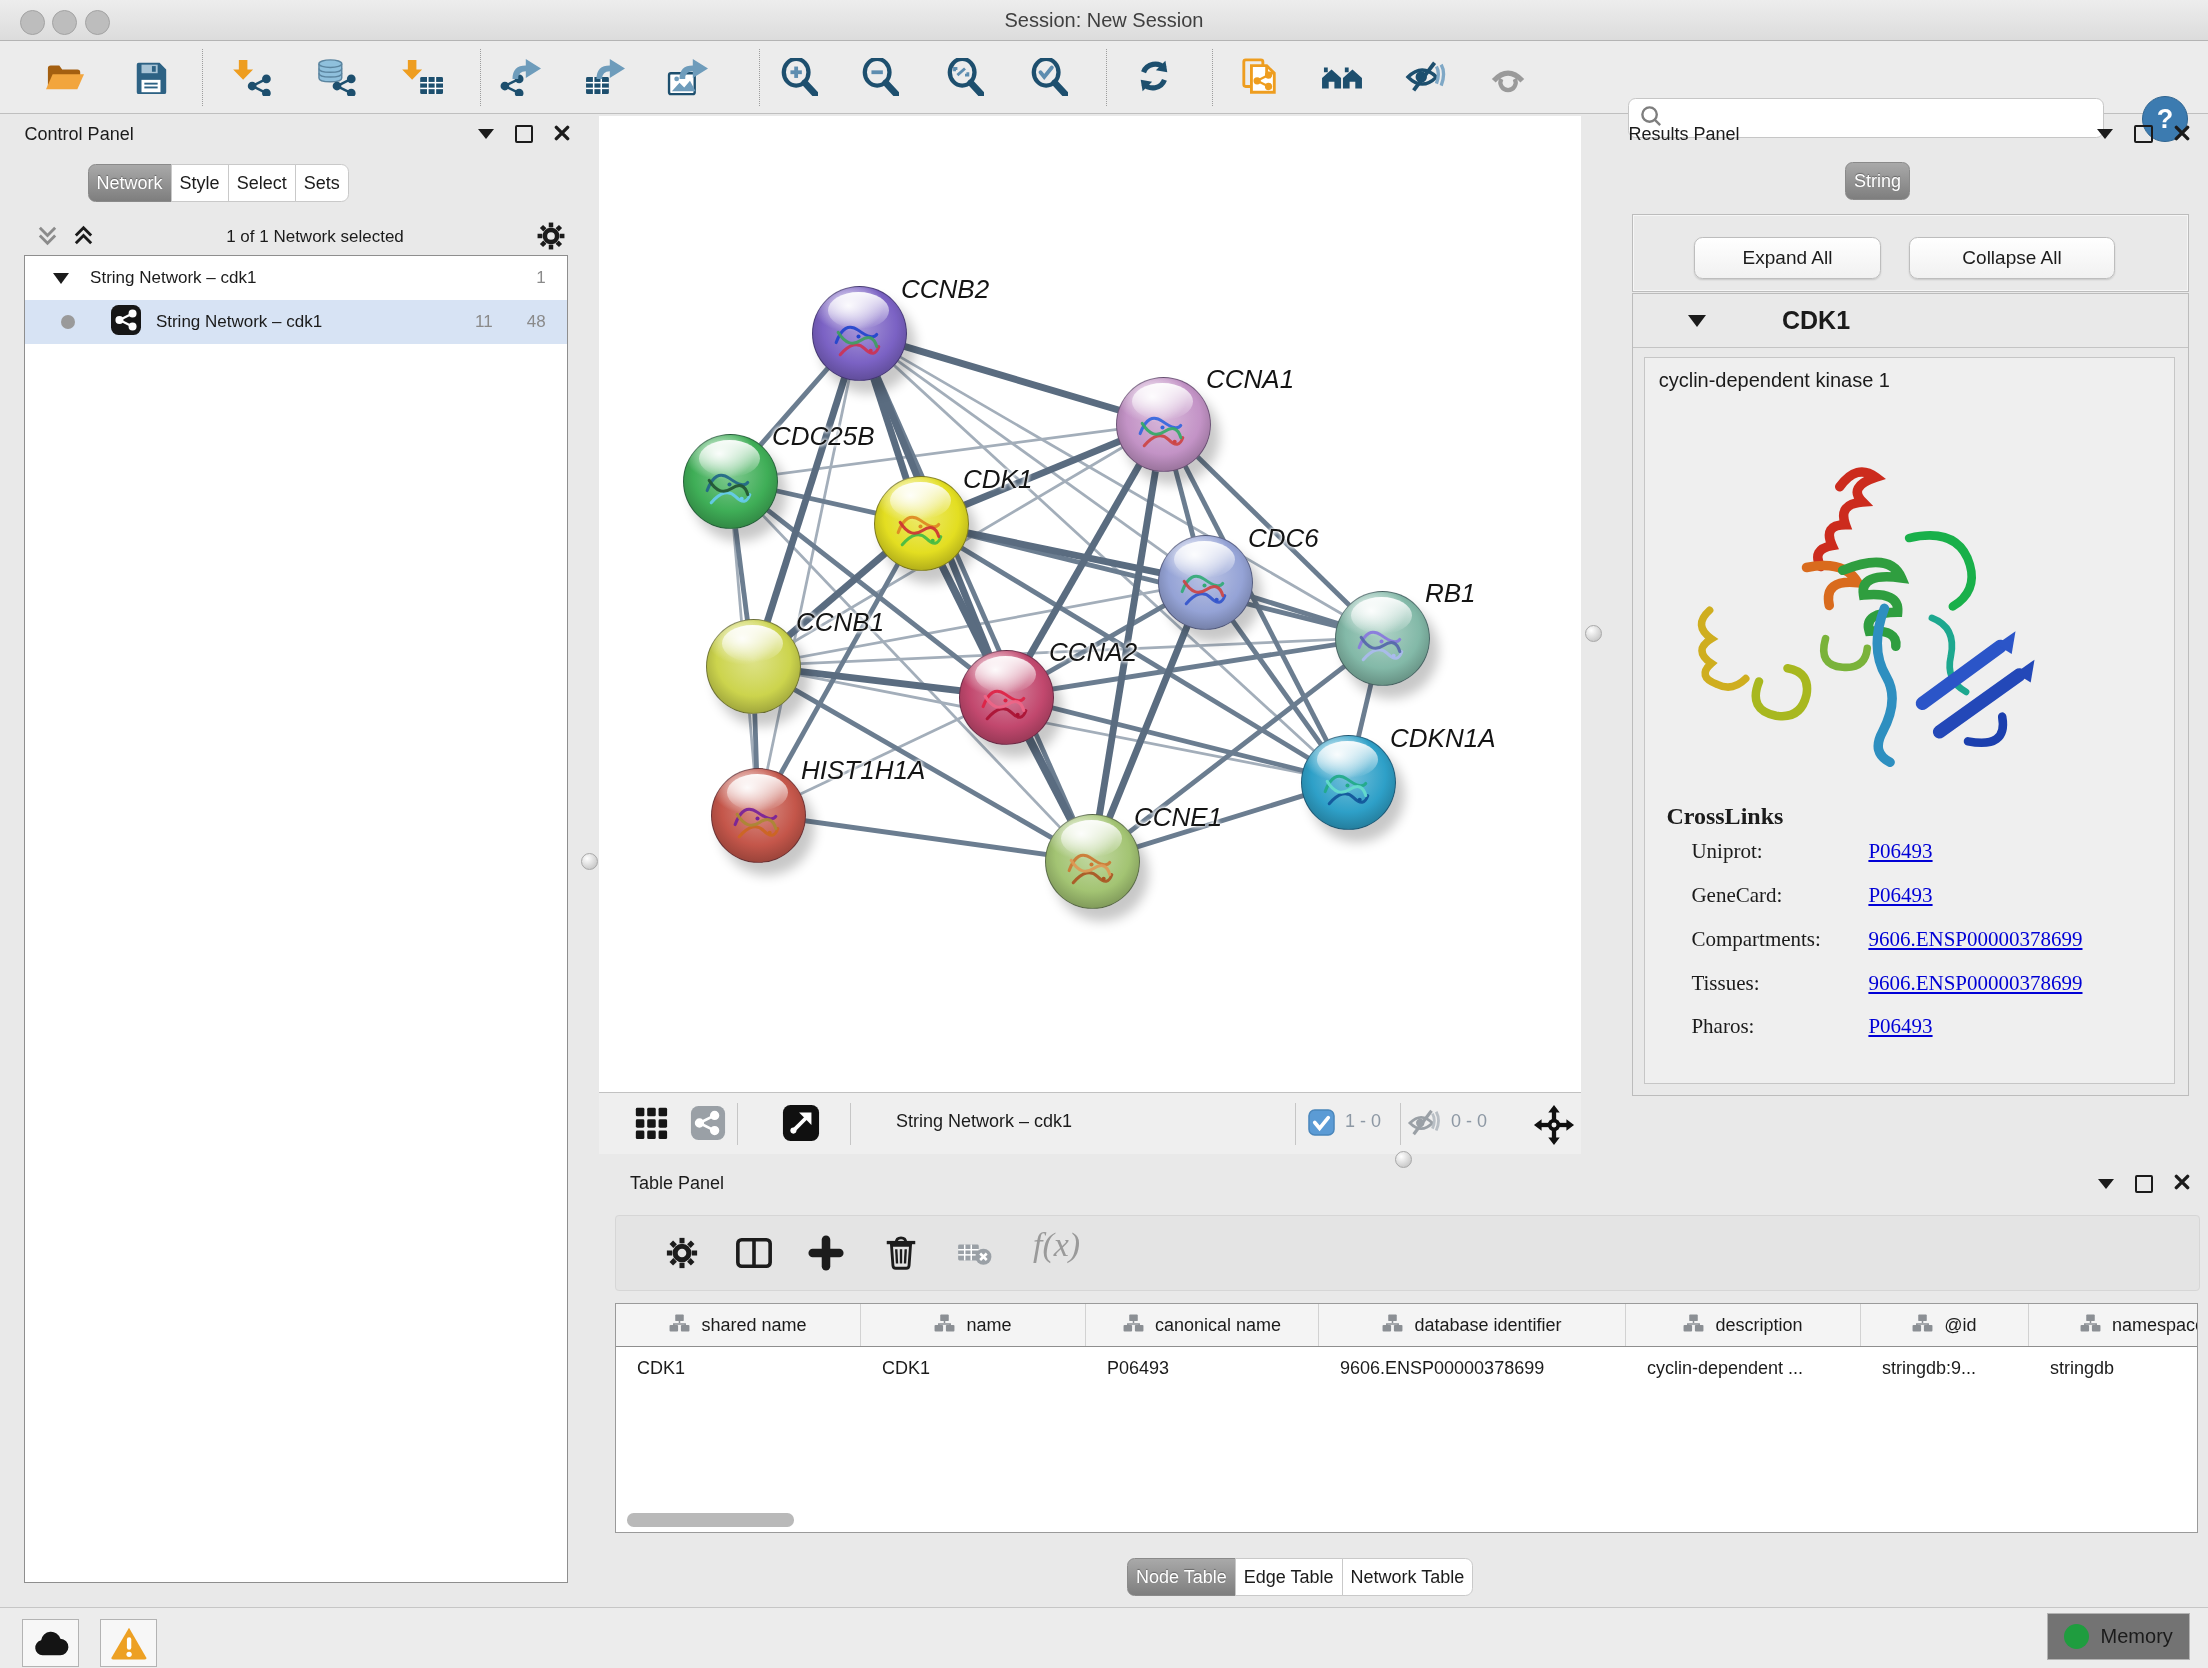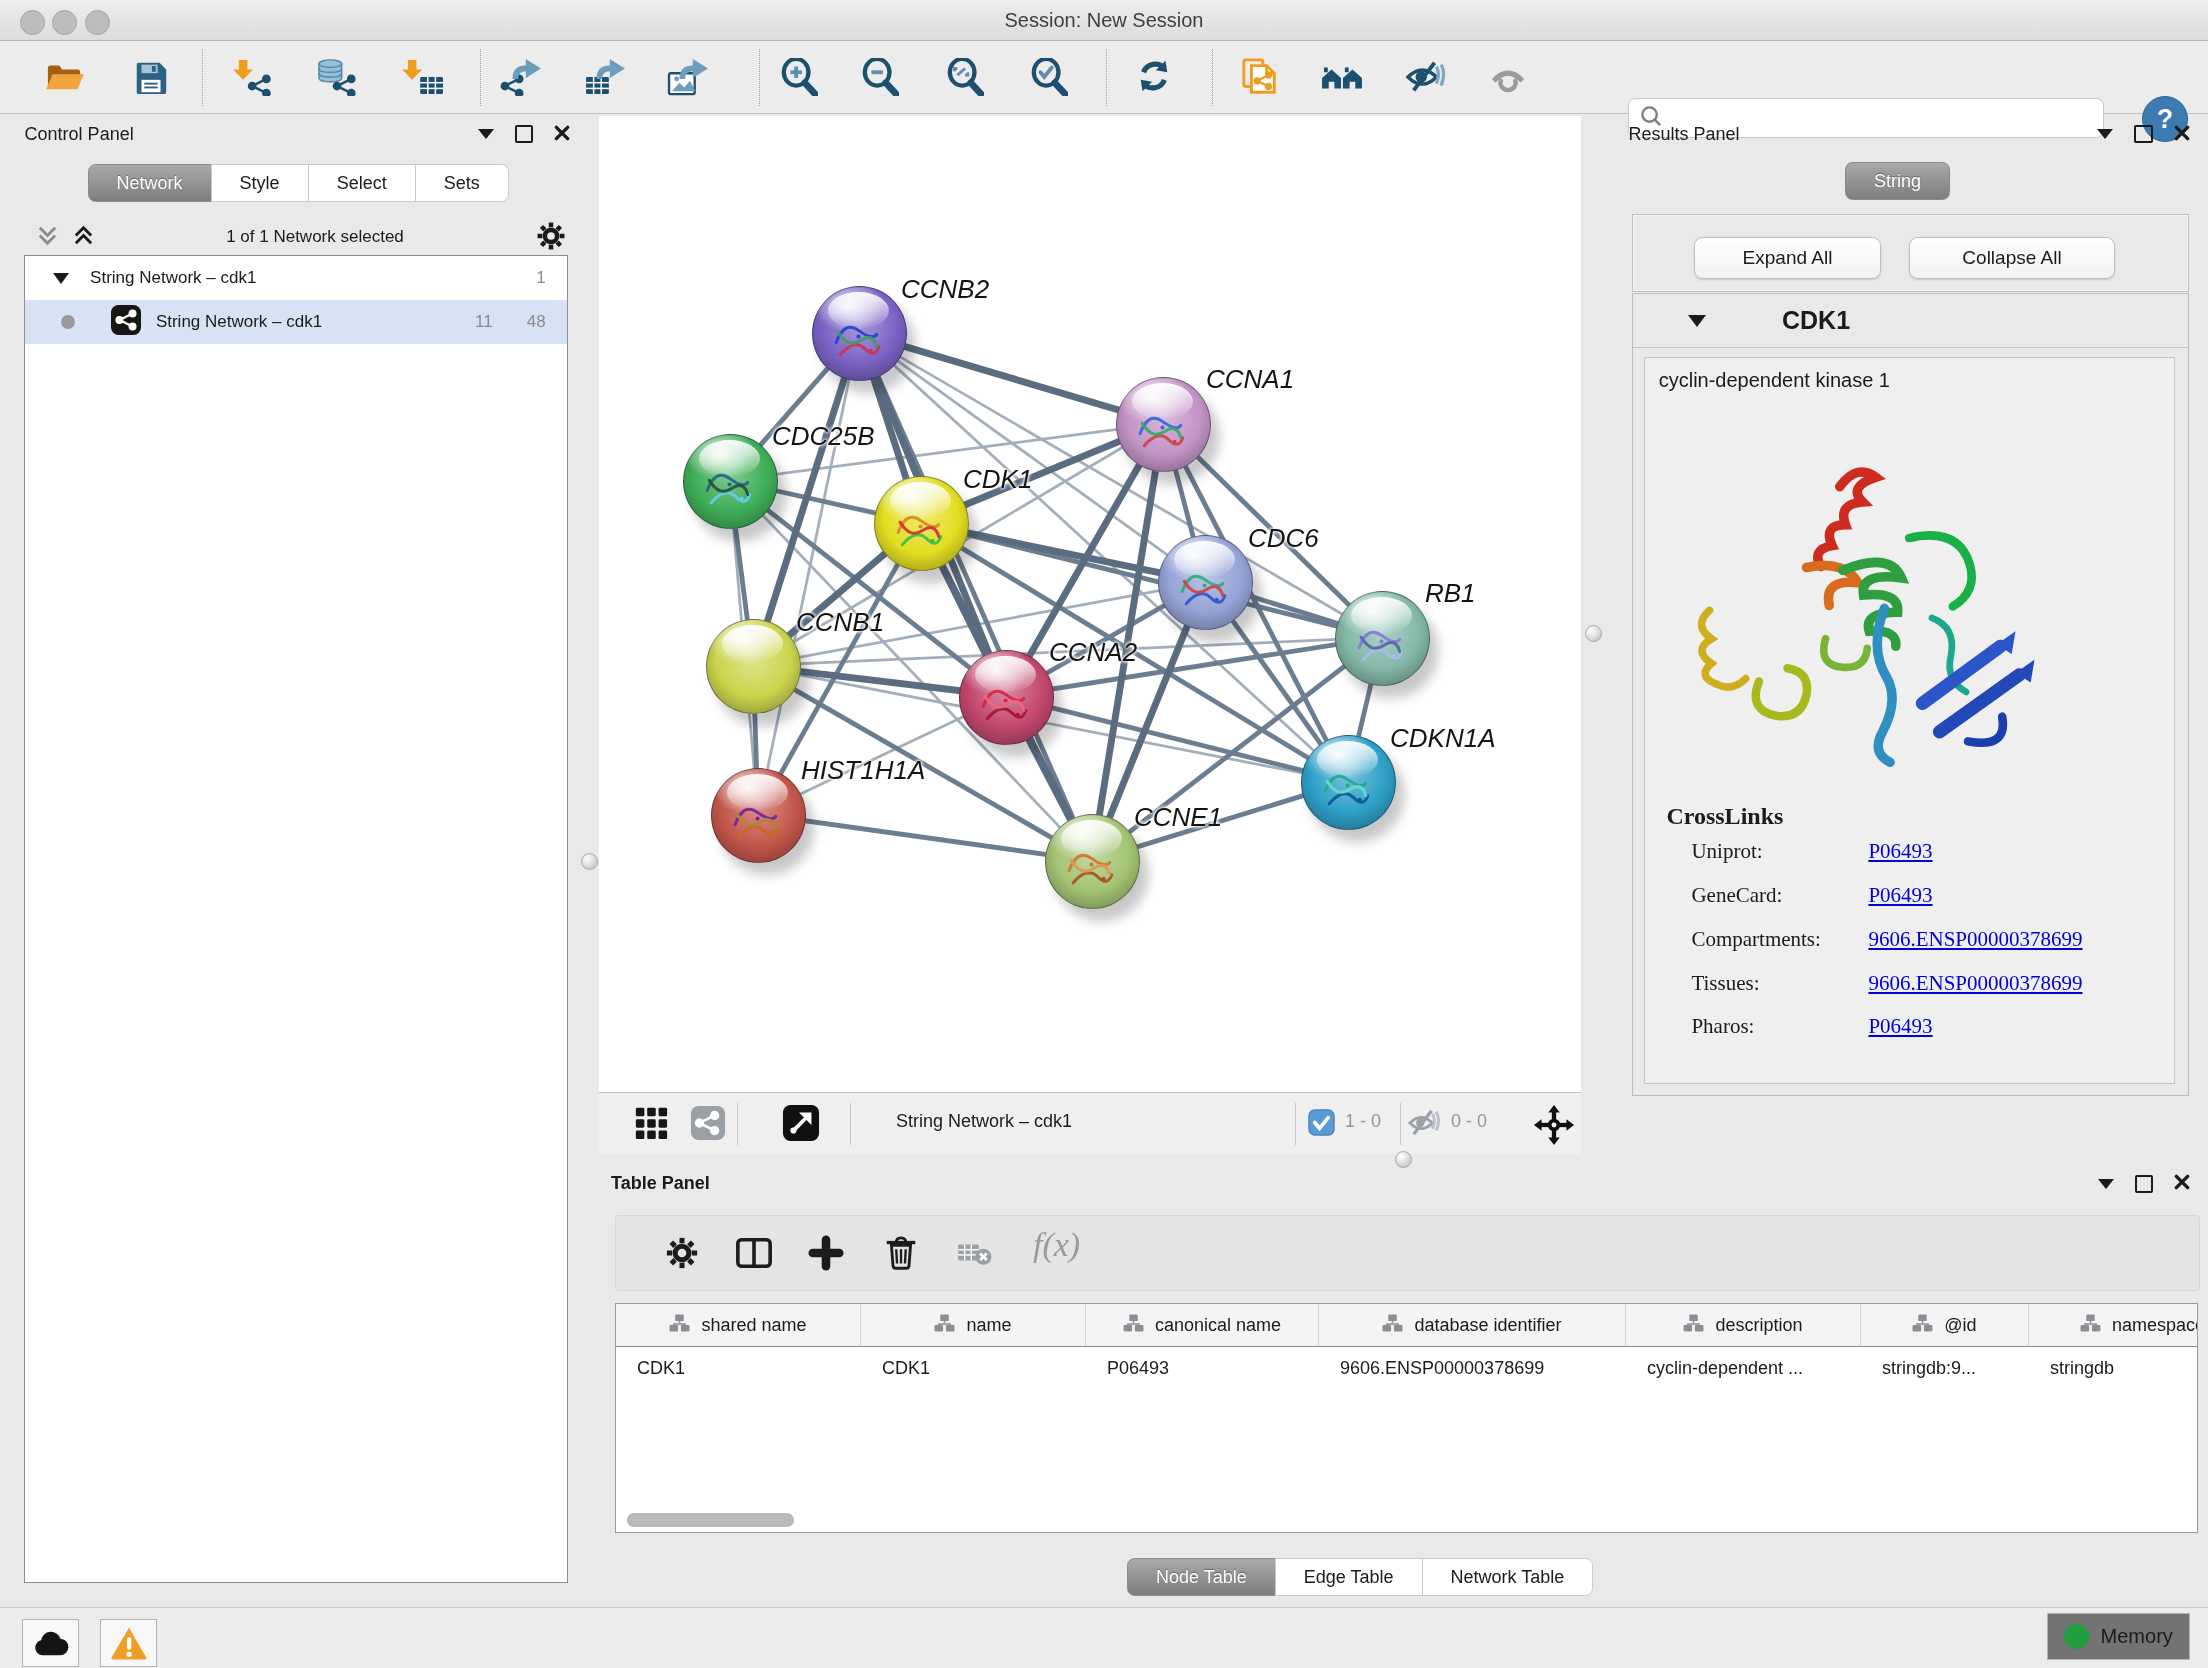--- a/index.html
+++ b/index.html
@@ -30,21 +30,21 @@
     display:flex;align-items:center;justify-content:center;border:1.9px solid #2f6591;}
   
   .panel-title{font-size:18px;color:#1b1b1b;}
   .win-controls{display:flex;align-items:center;gap:21px;}
   .tri-down{width:0;height:0;border-left:8.6px solid transparent;
     border-right:8.6px solid transparent;border-top:10.5px solid #1b1b1b;}
   .float-box{width:14.3px;height:14.3px;border:2.4px solid #1b1b1b;border-radius:1.9px;}
   
   .seg{display:flex;}
   .seg-btn{height:36px;display:flex;align-items:center;justify-content:center;
-    background:#fff;border:1px solid #c9c9c9;font-size:18px;padding:0 28px;
+    background:#fff;border:1px solid #c9c9c9;font-size:18px;padding:0 8px;
     margin-left:-1px;}
   .seg-btn:first-child{border-radius:7.6px 0 0 7.6px;margin-left:0;}
   .seg-btn:last-child{border-radius:0 7.6px 7.6px 0;}
   .seg-btn.single{border-radius:7.6px;}
   .seg-btn.selected{background:linear-gradient(#a9a9a9,#7e7e7e);color:#fff;
     border-color:#8a8a8a;text-shadow:0 -1px 1px rgba(0,0,0,.35);}
   
   #control-panel{left:7.6px;top:116px;width:576px;height:1488px;background:#e9e9e9;}
   #cp-header{position:absolute;left:17px;right:13.3px;top:7.6px;display:flex;
     justify-content:space-between;align-items:center;}
@@ -95,22 +95,22 @@
   #rp-desc{position:absolute;left:13.3px;top:11.4px;font-size:20px;}
   #protein-img{position:absolute;left:38px;top:100px;}
   #xl-title{position:absolute;left:21px;top:445px;font-family:"Liberation Serif",serif;
     font-size:24px;font-weight:bold;}
   .xl-row{position:absolute;left:46px;right:15px;height:32px;
     font-family:"Liberation Serif",serif;font-size:21px;display:flex;}
   .xl-label{width:177px;color:#1b1b1b;}
   .xl-value{color:#0000d6;text-decoration:underline;}
   
   #table-panel{left:592px;top:1162px;width:1617px;height:441px;}
-  #tp-header{position:absolute;left:19px;right:19px;top:11.4px;display:flex;
-    justify-content:space-between;font-weight:bold;}
+  #tp-header{position:absolute;left:38px;right:19px;top:11.4px;display:flex;
+    justify-content:space-between;}
   #tp-toolbar{position:absolute;left:23px;top:53px;width:1583px;height:74px;
     background:#e4e4e4;border:1px solid #d6d6d6;border-radius:3.8px;}
   .tp-icon{position:absolute;top:15px;width:44px;height:44px;display:flex;
     align-items:center;justify-content:center;}
   #fx-label{position:absolute;left:417px;top:9.5px;font-family:"Liberation Serif",serif;
     font-style:italic;font-size:34px;color:#9a9a9a;}
   #tbl{position:absolute;left:23px;top:141px;width:1583px;height:230px;background:#fff;
     border:1.9px solid #9a9a9a;box-sizing:border-box;overflow:hidden;}
   #tbl-head{display:flex;height:42px;background:#f4f4f4;border-bottom:1.9px solid #8e8e8e;}
   .th{display:flex;align-items:center;justify-content:center;gap:11px;font-size:18px;

